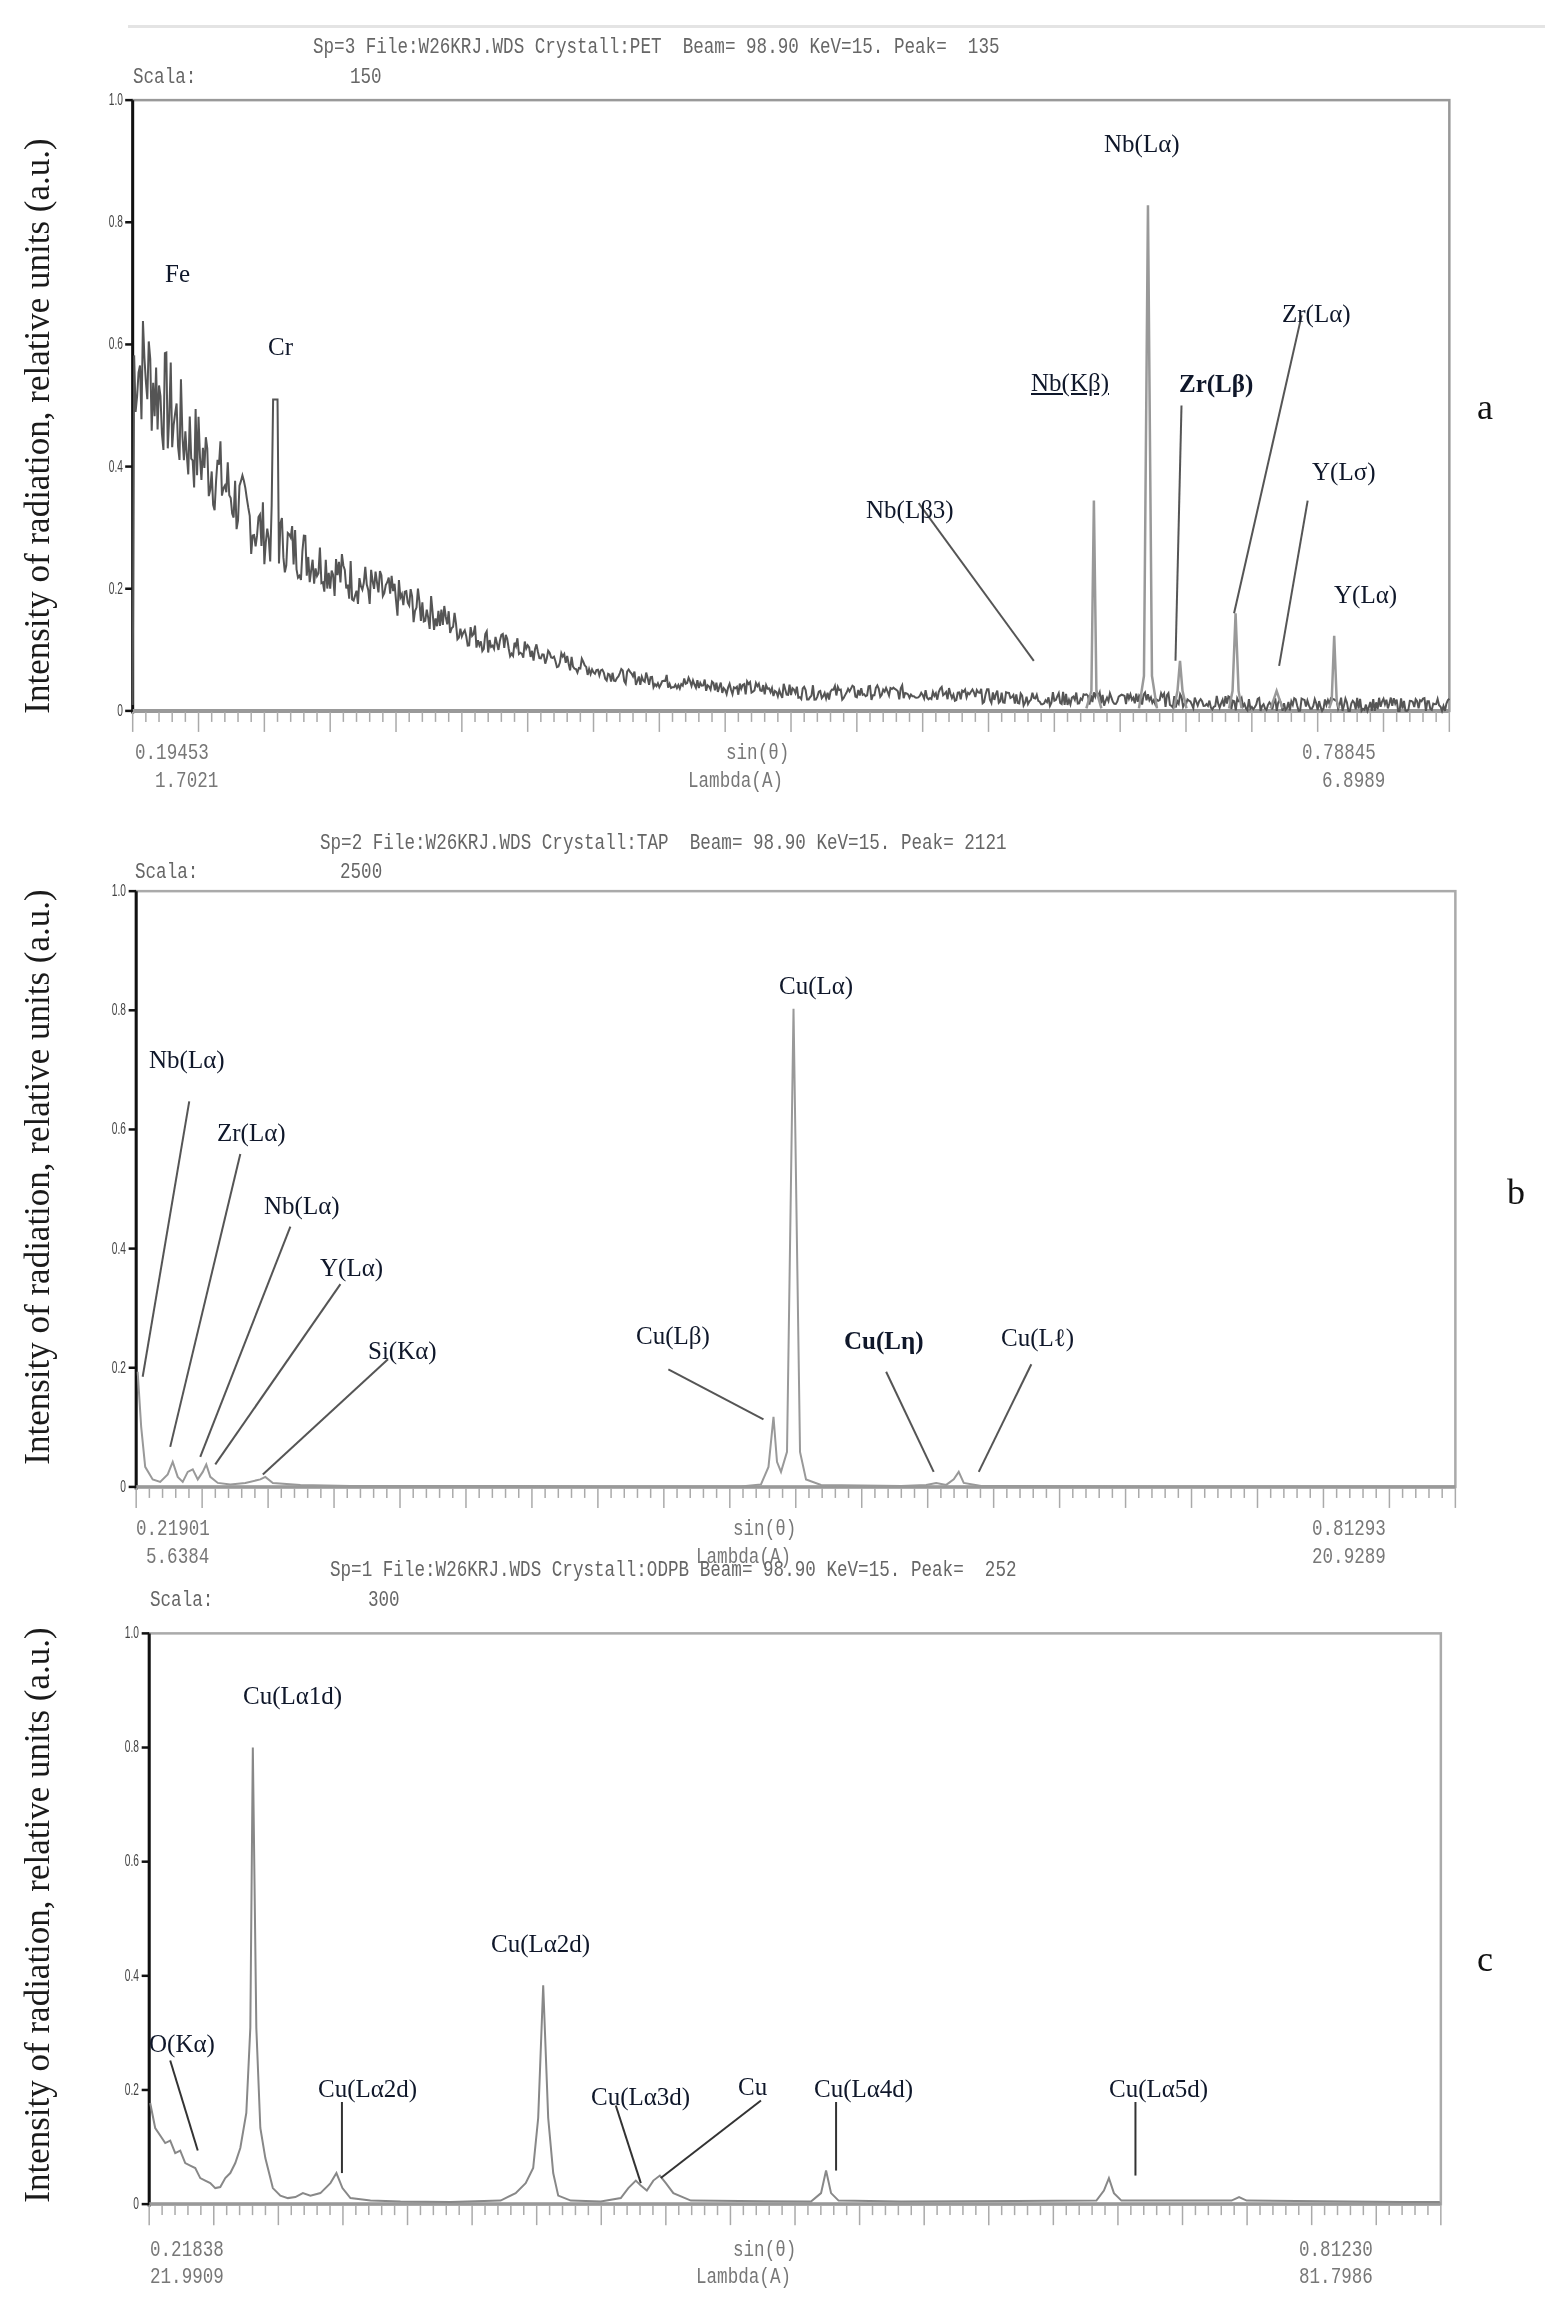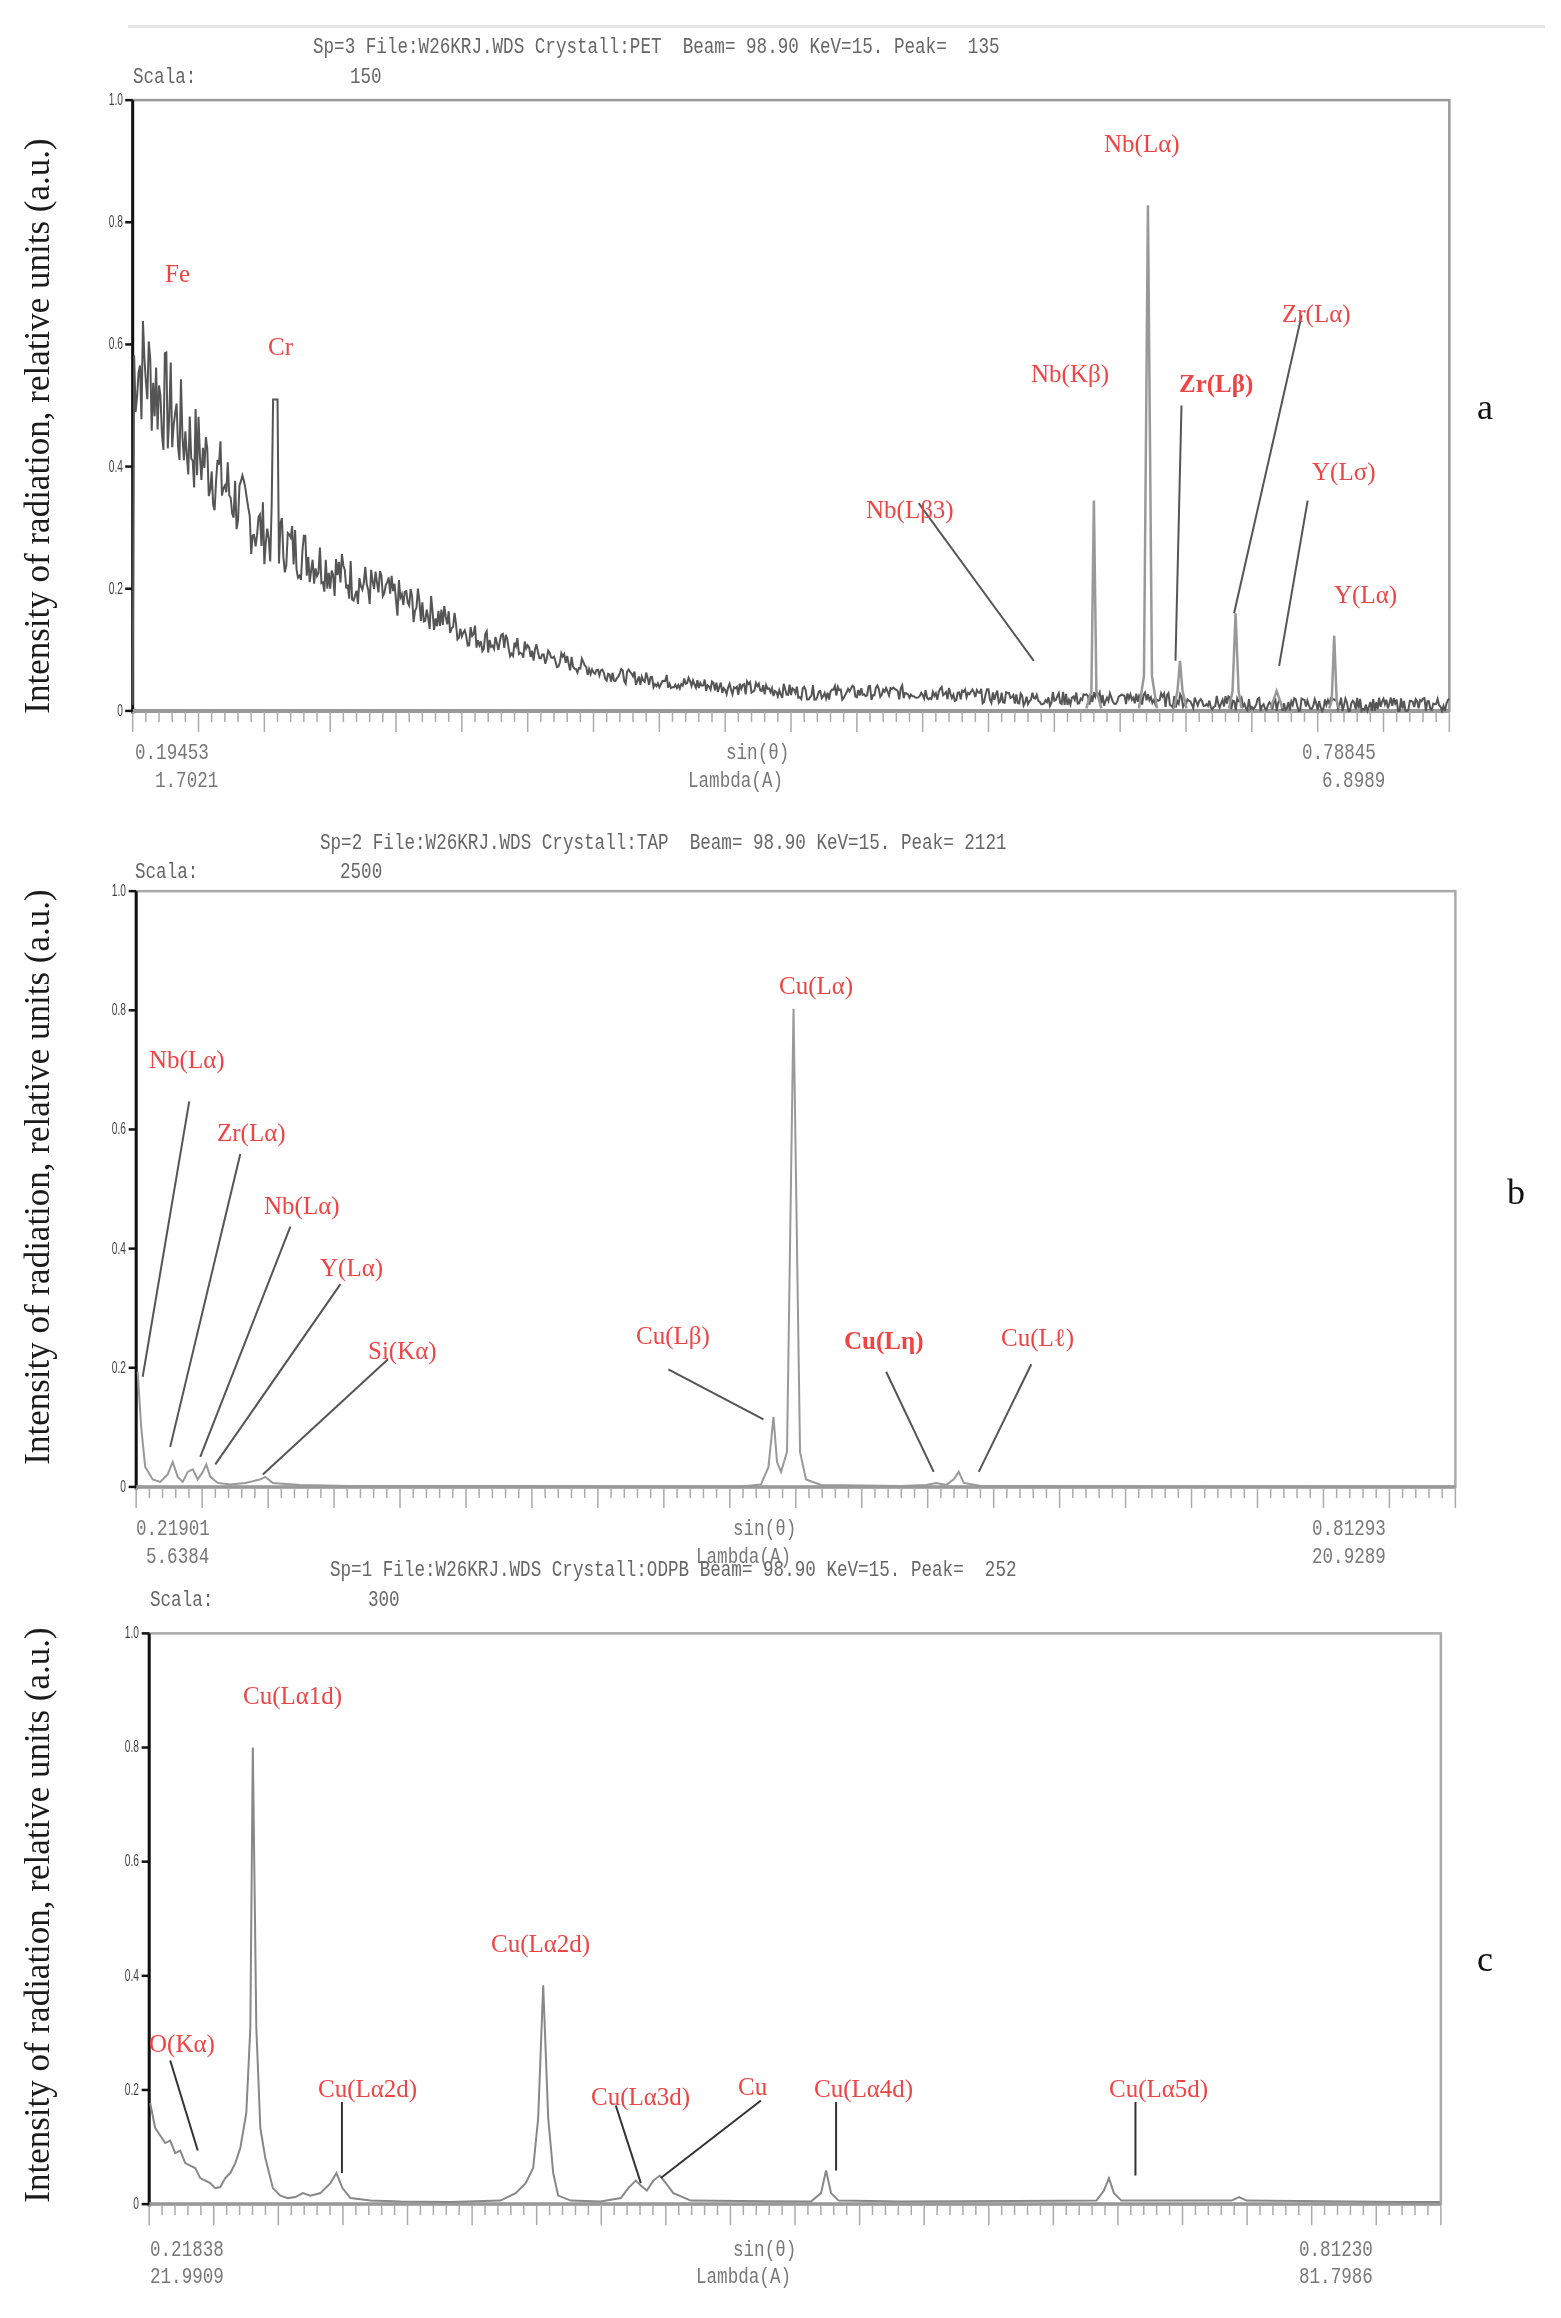--- a/index.html
+++ b/index.html
@@ -3,21 +3,21 @@
 <meta charset="utf-8">
 <style>
   html, body { margin:0; padding:0; background:#ffffff; }
   body { width:1561px; height:2319px; position:relative; overflow:hidden; font-family:"DejaVu Sans", sans-serif; }
   .panel { position:absolute; left:0; width:1561px; }
   .ylabel { position:absolute; left:0; width:75px; display:flex; align-items:center; justify-content:center; }
   .ylabel span { display:block; transform:rotate(-90deg); white-space:nowrap; font-family:"Liberation Serif", serif; font-size:35px; color:#1a1a1a; }
   .hdr { position:absolute; font-family:"Liberation Mono", monospace; font-size:22px; color:#666; white-space:pre; transform:scaleX(0.8); transform-origin:left top; }
   .axtxt { position:absolute; font-family:"Liberation Mono", monospace; font-size:22px; color:#777; white-space:pre; transform:scaleX(0.8); transform-origin:left top; }
   .tick { position:absolute; font-family:"Liberation Sans", sans-serif; font-size:17px; color:#444; transform:scaleX(0.6); transform-origin:right top; text-align:right; width:30px; }
-  .peak { position:absolute; font-family:"Liberation Serif", serif; font-size:25px; color:#ef4444; white-space:nowrap; }
+  .peak { position:absolute; font-family:"Liberation Serif", serif; font-size:25px; color:#0f172a; white-space:nowrap; }
   .letter { position:absolute; font-family:"Liberation Serif", serif; font-size:36px; color:#111; }
   svg { position:absolute; left:0; top:0; }
 </style>
 </head>
 <body>
 
 <div class="panel" style="top:0;height:801px;">
   <div style="position:absolute;left:128px;top:25px;width:1417px;height:3px;background:#e4e4e4;"></div>
   <div class="ylabel" style="top:70px;height:711px;">
       <span>Intensity of radiation, relative units (a.u.)</span>
@@ -164,21 +164,21 @@
   <div class="tick" style="left:93px;top:701px;">0</div>
   <div class="tick" style="left:93px;top:579px;">0.2</div>
   <div class="tick" style="left:93px;top:457px;">0.4</div>
   <div class="tick" style="left:93px;top:334px;">0.6</div>
   <div class="tick" style="left:93px;top:212px;">0.8</div>
   <div class="tick" style="left:93px;top:90px;">1.0</div>
 
   <div class="peak" style="left:165px;top:260px;">Fe</div>
   <div class="peak" style="left:268px;top:333px;">Cr</div>
   <div class="peak" style="left:866px;top:496px;">Nb(Lβ3)</div>
-  <div class="peak" style="left:1031px;top:360px;">Nb(Kβ)</div>
+  <div class="peak" style="left:1031px;top:369px;text-decoration:underline;">Nb(Kβ)</div>
   <div class="peak" style="left:1104px;top:130px;">Nb(Lα)</div>
   <div class="peak" style="left:1179px;top:370px;font-weight:bold;">Zr(Lβ)</div>
   <div class="peak" style="left:1282px;top:300px;">Zr(Lα)</div>
   <div class="peak" style="left:1312px;top:458px;">Y(Lσ)</div>
   <div class="peak" style="left:1334px;top:581px;">Y(Lα)</div>
   <div class="letter" style="left:1477px;top:386px;">a</div>
 
   <div class="axtxt" style="left:135px;top:741px;">0.19453</div>
   <div class="axtxt" style="left:155px;top:769px;">1.7021</div>
   <div class="axtxt" style="left:726px;top:741px;">sin(θ)</div>

